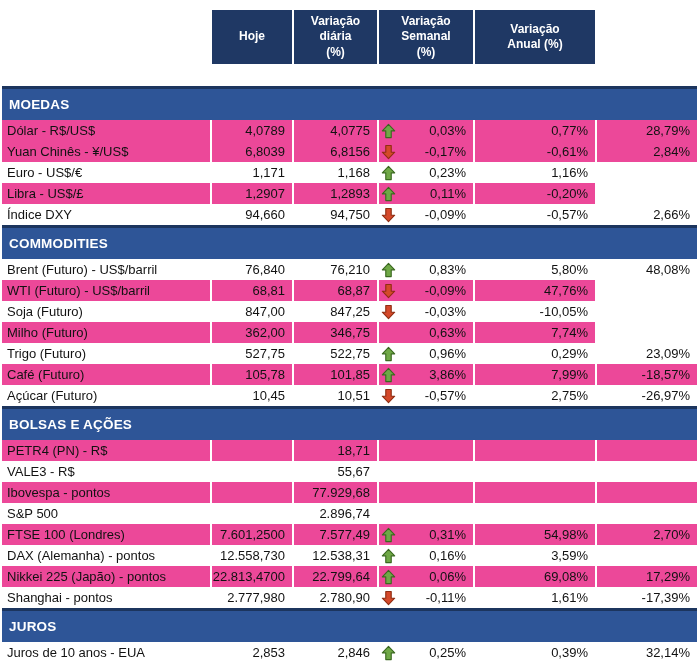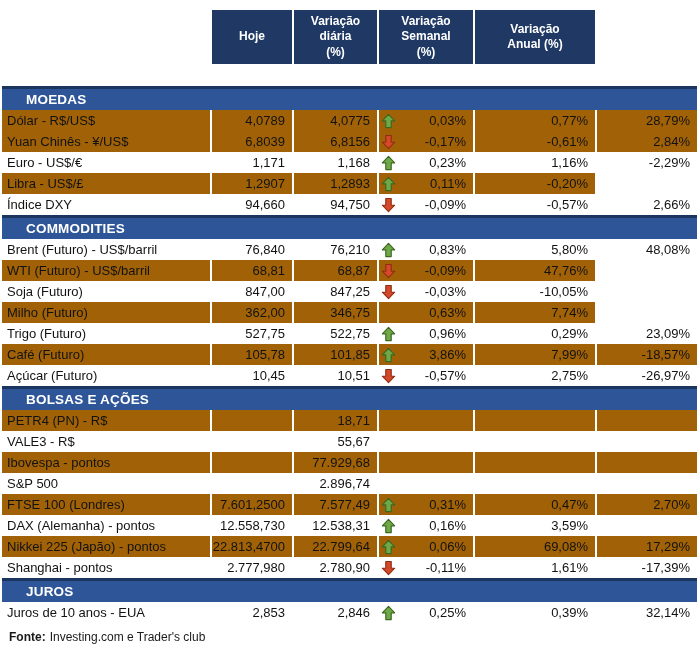--- a/index.html
+++ b/index.html
@@ -6,31 +6,31 @@
   body{width:700px;height:665px;font-family:"Liberation Sans",sans-serif;-webkit-font-smoothing:antialiased;}
   .sheet{padding:10px 0 0 2px;width:695px;}
   .grid{display:grid;grid-template-columns:208px 82px 85px 96px 122px 102px;}
   
   .hrow{height:54px;margin-bottom:22px;}
   .hcell{background:#1F3864;color:#fff;font-weight:bold;font-size:12px;line-height:1.28;
          display:flex;flex-direction:column;justify-content:center;text-align:center;
          border-left:2px solid #fff;box-sizing:border-box;padding:1px 2px;}
   .corner{background:transparent;border:none;}
   
-  .section-bar{height:24px;background:#2E5597;border-top:3px solid #1C355E;color:#fff;
+  .section-bar{height:34px;background:#2E5597;border-top:3px solid #1C355E;color:#fff;
          font-weight:bold;font-size:13.5px;display:flex;align-items:center;
-         padding-left:24px;box-sizing:border-box;letter-spacing:.2px;}
+         padding-left:7px;box-sizing:border-box;letter-spacing:.2px;}
   
   .row{height:21px;}
   .row .cell{display:flex;align-items:center;font-size:13px;color:#121212;
          border-left:2px solid #fff;box-sizing:border-box;overflow:hidden;white-space:nowrap;}
   .row .cell.label{border-left:none;padding-left:5px;}
   .row .cell.num{justify-content:flex-end;padding-right:7px;}
   .row .cell.var{justify-content:space-between;padding:0 7px 0 2px;}
-  .row.light .cell{background:#a16207;text-align:center;}
+  .row.light .cell{background:#ec4899;text-align:center;}
   .row.plain .cell{background:#fff;}
   .arrow{display:flex;align-items:center;width:16px;height:16px;}
   .pct{margin-left:auto;}
   
   .footer{margin-top:7px;padding-left:7px;font-size:12px;color:#1a1a1a;}
   .footer b{font-weight:bold;}
   .footer span{margin-left:4px;}
 </style>
 </head>
 <body>
@@ -97,21 +97,20 @@
         <div class="cell num">1,168</div>
         <div class="cell var">
           <span class="arrow">
             <svg width="15" height="16" viewBox="0 0 16 16">
               <path d="M8 1 L14.6 7.8 L10.9 7.8 L10.9 15 L5.1 15 L5.1 7.8 L1.4 7.8 Z" transform="rotate(0 8 8)" fill="#6FA846" stroke="#3A681F" stroke-width="1.2" stroke-linejoin="round"></path>
             </svg>
           </span>
           <span class="pct">0,23%</span>
         </div>
         <div class="cell num">1,16%</div>
-        <div class="cell num">-2,29%</div>
       </div>
       <div class="grid row light">
         <div class="cell label">Libra - US$/£</div>
         <div class="cell num">1,2907</div>
         <div class="cell num">1,2893</div>
         <div class="cell var">
           <span class="arrow">
             <svg width="15" height="16" viewBox="0 0 16 16">
               <path d="M8 1 L14.6 7.8 L10.9 7.8 L10.9 15 L5.1 15 L5.1 7.8 L1.4 7.8 Z" transform="rotate(0 8 8)" fill="#6FA846" stroke="#3A681F" stroke-width="1.2" stroke-linejoin="round"></path>
             </svg>
@@ -285,21 +284,21 @@
         <div class="cell num">7.601,2500</div>
         <div class="cell num">7.577,49</div>
         <div class="cell var">
           <span class="arrow">
             <svg width="15" height="16" viewBox="0 0 16 16">
               <path d="M8 1 L14.6 7.8 L10.9 7.8 L10.9 15 L5.1 15 L5.1 7.8 L1.4 7.8 Z" transform="rotate(0 8 8)" fill="#6FA846" stroke="#3A681F" stroke-width="1.2" stroke-linejoin="round"></path>
             </svg>
           </span>
           <span class="pct">0,31%</span>
         </div>
-        <div class="cell num">0,47%</div>
+        <div class="cell num">54,98%</div>
         <div class="cell num">2,70%</div>
       </div>
       <div class="grid row plain">
         <div class="cell label">DAX (Alemanha) - pontos</div>
         <div class="cell num">12.558,730</div>
         <div class="cell num">12.538,31</div>
         <div class="cell var">
           <span class="arrow">
             <svg width="15" height="16" viewBox="0 0 16 16">
               <path d="M8 1 L14.6 7.8 L10.9 7.8 L10.9 15 L5.1 15 L5.1 7.8 L1.4 7.8 Z" transform="rotate(0 8 8)" fill="#6FA846" stroke="#3A681F" stroke-width="1.2" stroke-linejoin="round"></path>

